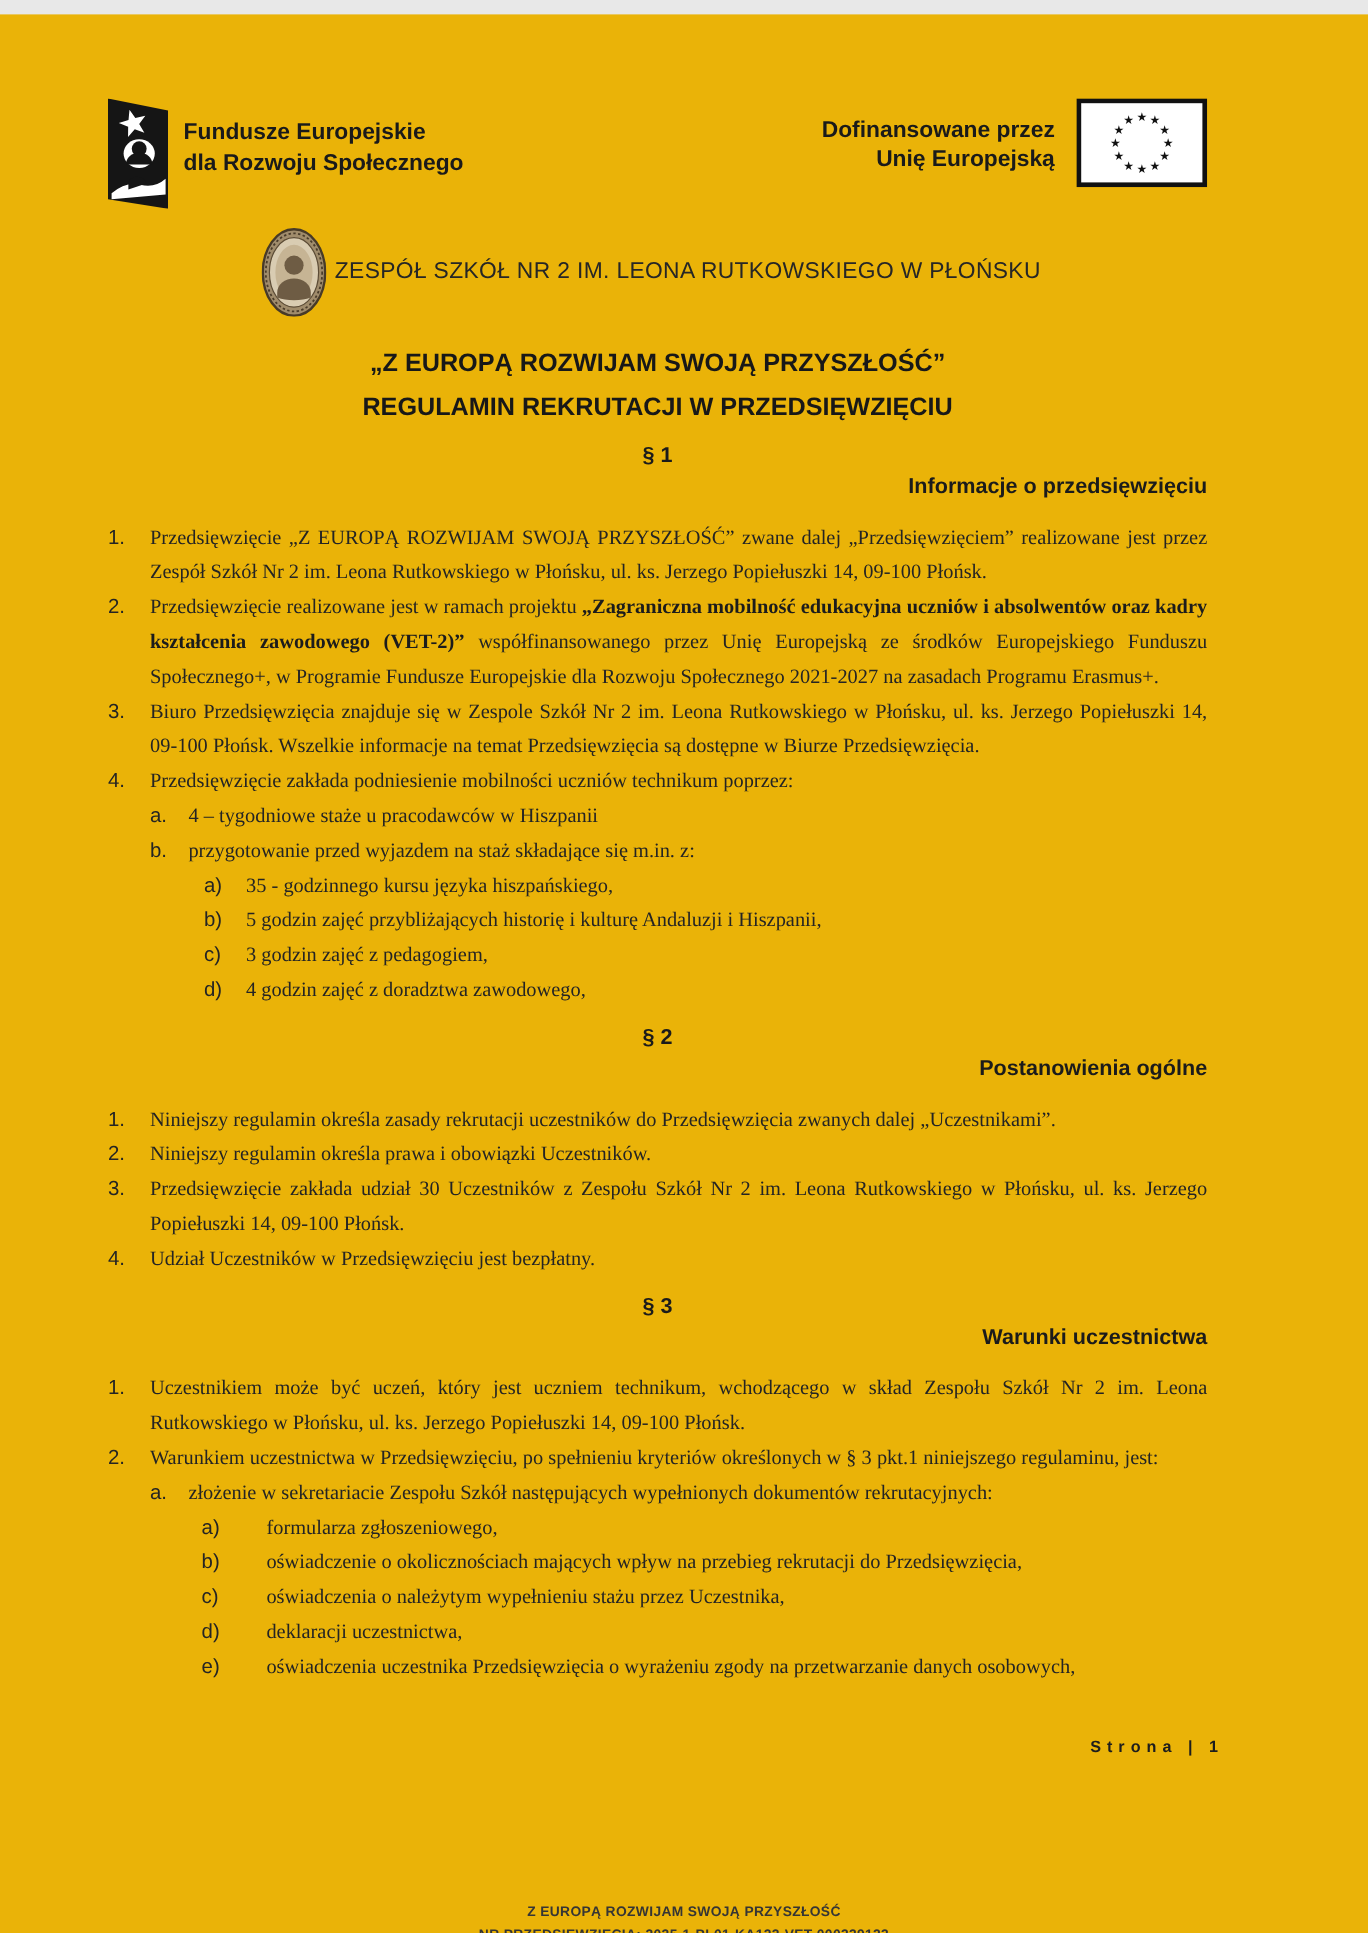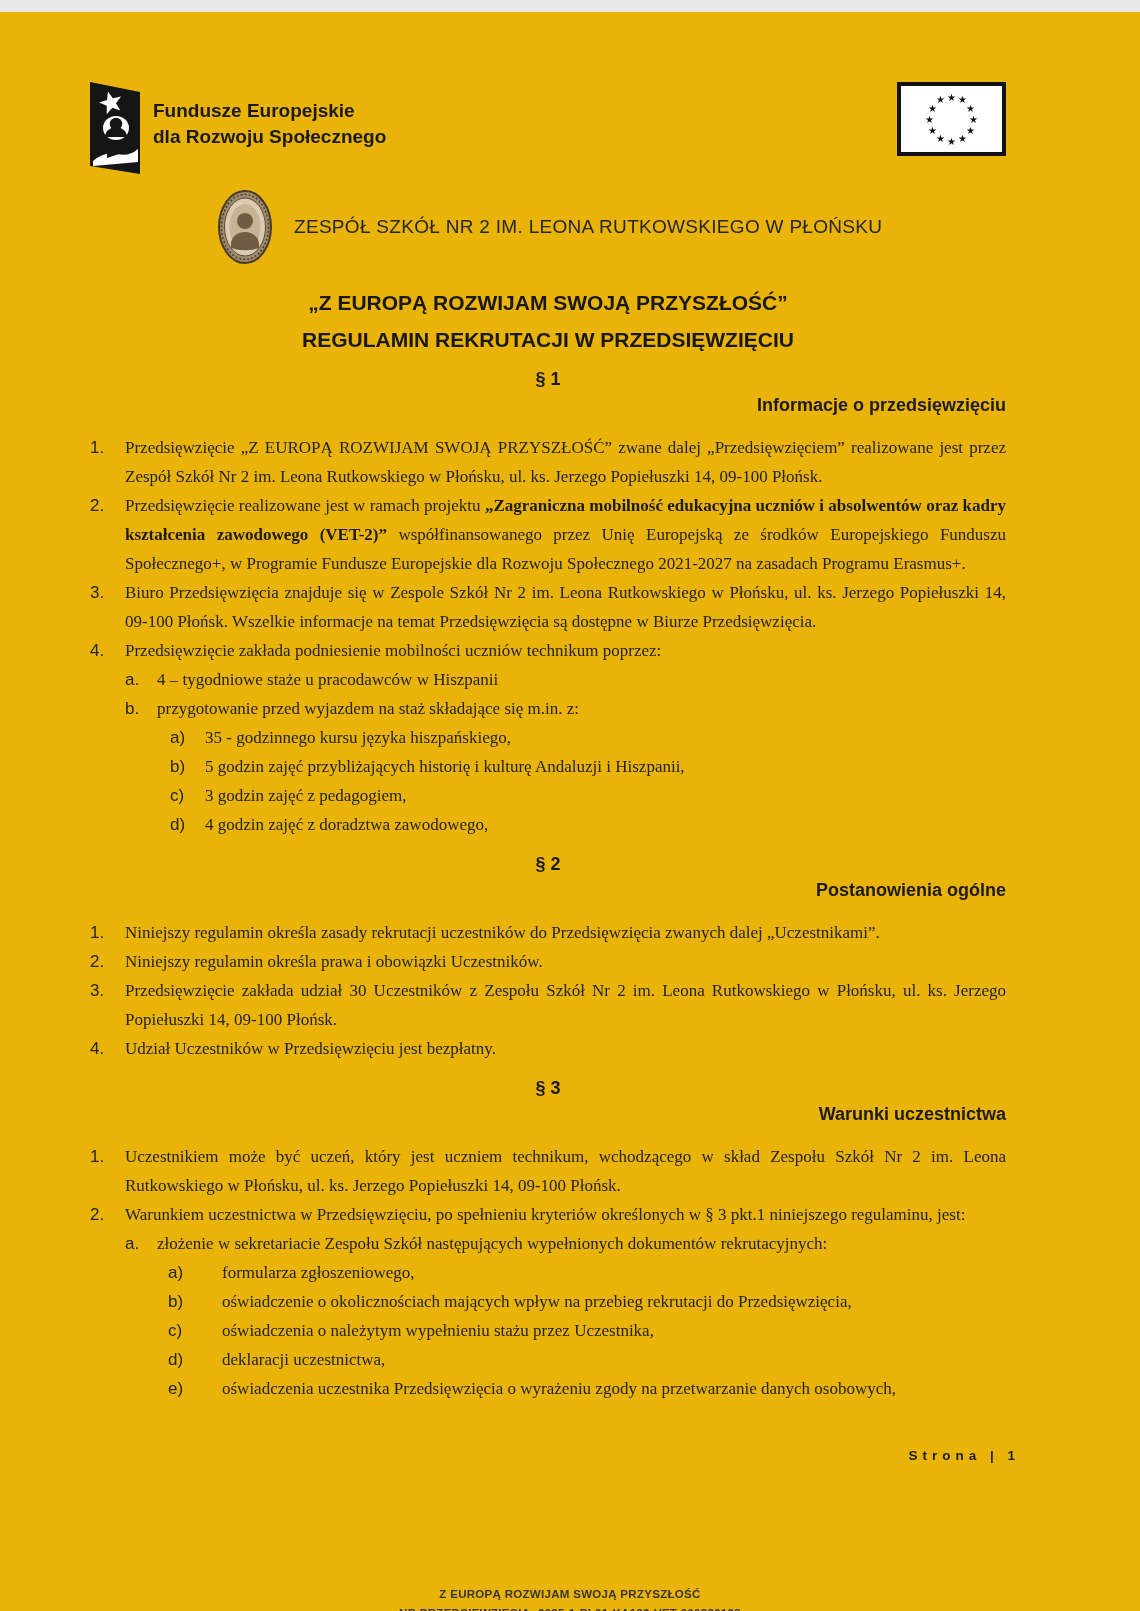--- a/index.html
+++ b/index.html
@@ -13,21 +13,21 @@
   
   .hdr{display:flex;justify-content:space-between;align-items:flex-start;}
   .fe{display:flex;gap:13px;}
   .fe-flag{flex:0 0 auto;}
   .fe-text{margin-top:16px;font-size:19px;font-weight:700;line-height:26px;color:#1a1a1a;}
   .eu{display:flex;gap:18px;align-items:flex-start;}
   .eu-text{margin-top:15px;text-align:right;font-size:19px;font-weight:700;line-height:24px;color:#1a1a1a;}
   .eu-flag{flex:0 0 auto;}
 
   
-  .school{display:flex;align-items:center;gap:22px;margin-top:16px;padding-left:128px;}
+  .school{display:flex;align-items:center;gap:7px;margin-top:16px;padding-left:128px;}
   .school-name{font-size:19px;letter-spacing:.3px;color:#262626;}
 
   
   .title{margin-top:20px;text-align:center;font-weight:700;font-size:21px;line-height:37px;color:#181818;}
 
   
   .smark{margin-top:8px;text-align:center;font-weight:700;font-size:18px;line-height:26px;color:#1b1b1b;}
   .smark.mid{margin-top:12px;}
   .sheading{text-align:right;font-weight:700;font-size:18px;line-height:26px;color:#1b1b1b;}
 
@@ -68,20 +68,24 @@
           <path d="M3 79 q12 -10 24 -7 q12 3 21 -5 l0 13 -45 4 z" fill="#ffffff"></path>
           <path d="M17 70 a8 8 0 0 1 15 1 l-15 5 z" fill="#151515"></path>
         </svg>
         <div class="fe-text">
           <div>Fundusze Europejskie</div>
           <div>dla Rozwoju Społecznego</div>
         </div>
       </div>
 
       <div class="eu">
+        <div class="eu-text">
+          <div>Dofinansowane przez</div>
+          <div>Unię Europejską</div>
+        </div>
         <svg class="eu-flag" width="109" height="74" viewBox="0 0 109 74">
           <rect x="2" y="2" width="105" height="70" fill="#ffffff" stroke="#111111" stroke-width="4"></rect>
           <g font-family="DejaVu Sans, sans-serif" font-size="10" fill="#111111" text-anchor="middle">
             <text x="54.5" y="18.5">★</text>
             <text x="65.5" y="21.4">★</text>
             <text x="73.5" y="29.5">★</text>
             <text x="76.5" y="40.5">★</text>
             <text x="73.5" y="51.5">★</text>
             <text x="65.5" y="59.6">★</text>
             <text x="54.5" y="62.5">★</text>

